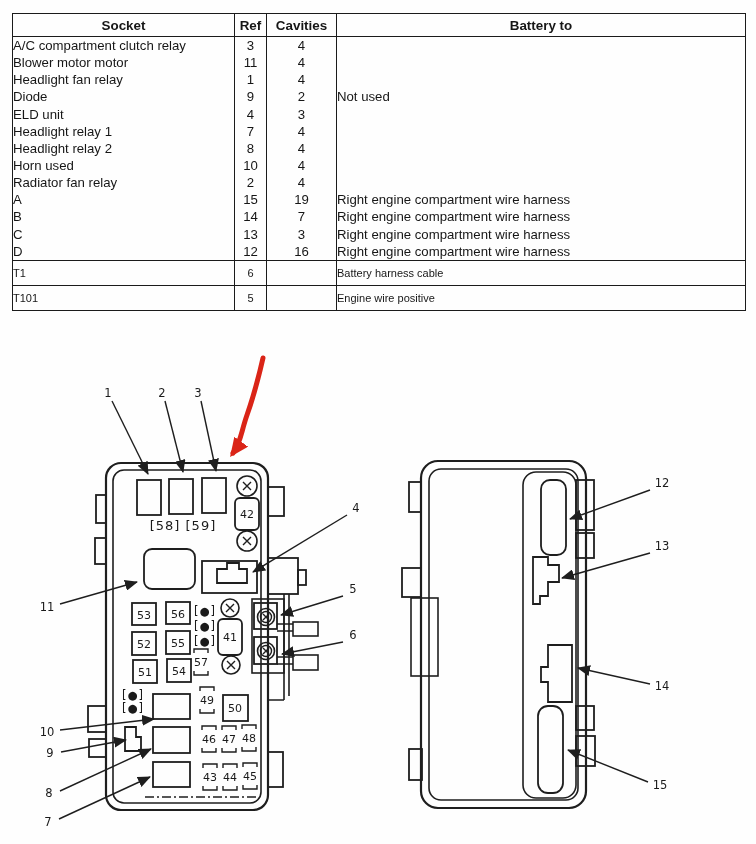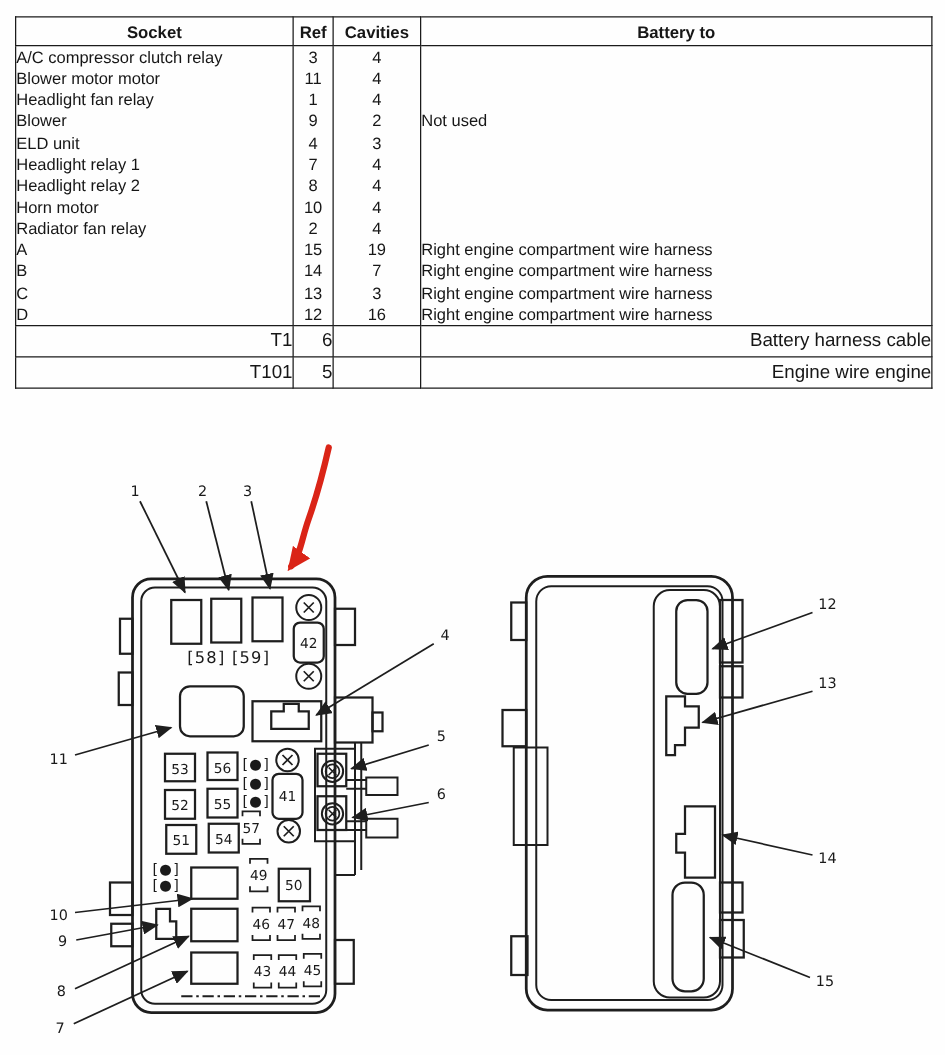--- a/index.html
+++ b/index.html
@@ -8,21 +8,21 @@
   
   .table-wrap{position:absolute;left:12px;top:13px;width:733px;}
   table.sock{border-collapse:collapse;width:733px;table-layout:fixed;
              font-size:13.2px;color:#161616;}
   table.sock th,table.sock td{border:1.8px solid #1b1b1b;padding:0;vertical-align:top;}
   table.sock th{height:22px;font-size:13.4px;font-weight:bold;vertical-align:middle;}
   td.socket-col{padding:3px 0 2px 9px;}
   td.num-col{text-align:center;padding-top:3px;}
   td.con-col{padding:3px 0 2px 10px;}
   .ln{height:17.15px;line-height:17.15px;white-space:nowrap;overflow:visible;}
-  tr.foot td{height:24px;vertical-align:middle;font-size:15px;text-align:right;}
+  tr.foot td{height:24px;vertical-align:middle;font-size:11px;}
   tr.foot td.socket-col,tr.foot td.con-col{padding-top:0;padding-bottom:0;}
   tr.foot td.num-col{padding-top:0;}
   
   svg{position:absolute;left:0;top:340px;}
   svg text{font-family:"DejaVu Sans",sans-serif;fill:#1a1a1a;}
   .callout{font-size:11.5px;}
   .fnum{font-size:11px;}
   .bracketlbl{font-size:13px;letter-spacing:1px;}
   .diode{font-size:11.5px;letter-spacing:1px;}
   .o2{fill:none;stroke:#1e1e1e;stroke-width:2.2;}
@@ -47,28 +47,28 @@
         <tr>
           <th>Socket</th>
           <th>Ref</th>
           <th>Cavities</th>
           <th>Battery to</th>
         </tr>
       </thead>
       <tbody>
         <tr>
           <td class="socket-col">
-            <div class="ln">A/C compressor clutch relay</div>
+            <div class="ln">A/C compartment clutch relay</div>
             <div class="ln">Blower motor motor</div>
             <div class="ln">Headlight fan relay</div>
-            <div class="ln">Blower</div>
+            <div class="ln">Diode</div>
             <div class="ln">ELD unit</div>
             <div class="ln">Headlight relay 1</div>
             <div class="ln">Headlight relay 2</div>
-            <div class="ln">Horn motor</div>
+            <div class="ln">Horn used</div>
             <div class="ln">Radiator fan relay</div>
             <div class="ln">A</div>
             <div class="ln">B</div>
             <div class="ln">C</div>
             <div class="ln">D</div>
           </td>
           <td class="num-col">
             <div class="ln">3</div>
             <div class="ln">11</div>
             <div class="ln">1</div>
@@ -117,21 +117,21 @@
         <tr class="foot">
           <td class="socket-col">T1</td>
           <td class="num-col">6</td>
           <td class="num-col"></td>
           <td class="con-col">Battery harness cable</td>
         </tr>
         <tr class="foot">
           <td class="socket-col">T101</td>
           <td class="num-col">5</td>
           <td class="num-col"></td>
-          <td class="con-col">Engine wire engine</td>
+          <td class="con-col">Engine wire positive</td>
         </tr>
       </tbody>
     </table>
   </div>
 
   <svg width="756" height="504" viewBox="0 340 756 504">
     <defs>
       <marker id="ah" markerUnits="userSpaceOnUse" markerWidth="13" markerHeight="11" refX="12" refY="5.5" orient="auto">
         <path d="M0,0 L13,5.5 L0,11 Z" fill="#1e1e1e"></path>
       </marker>

